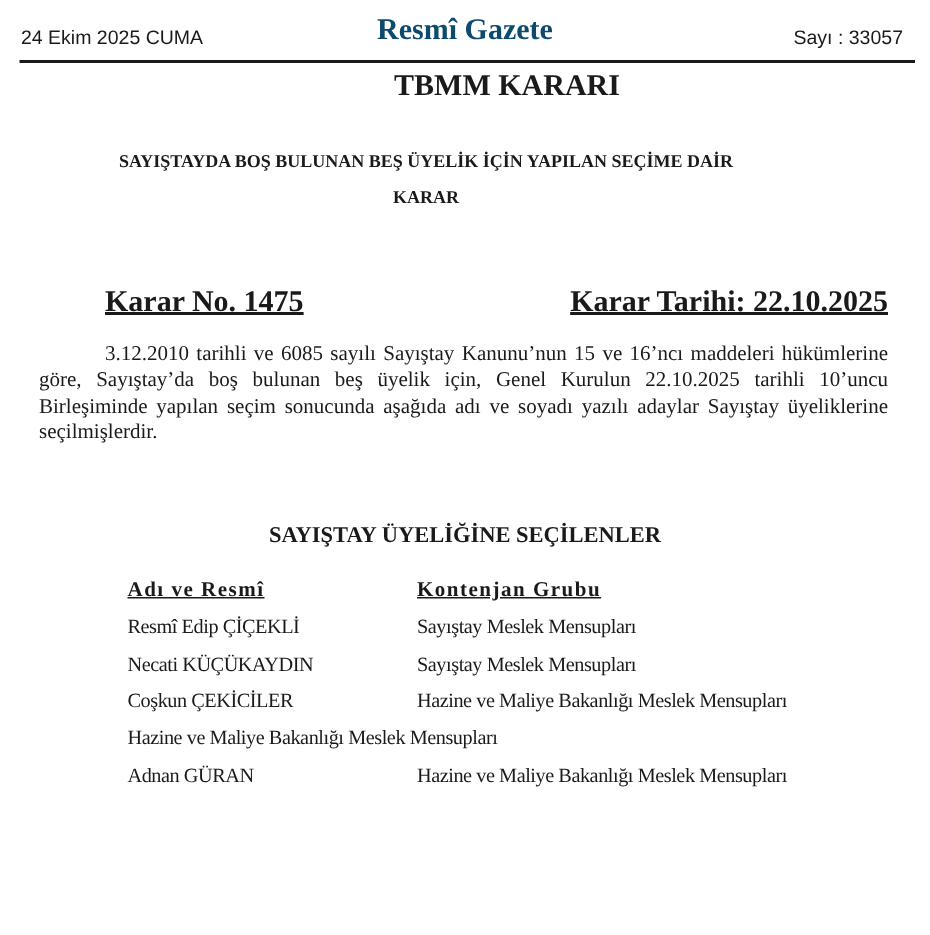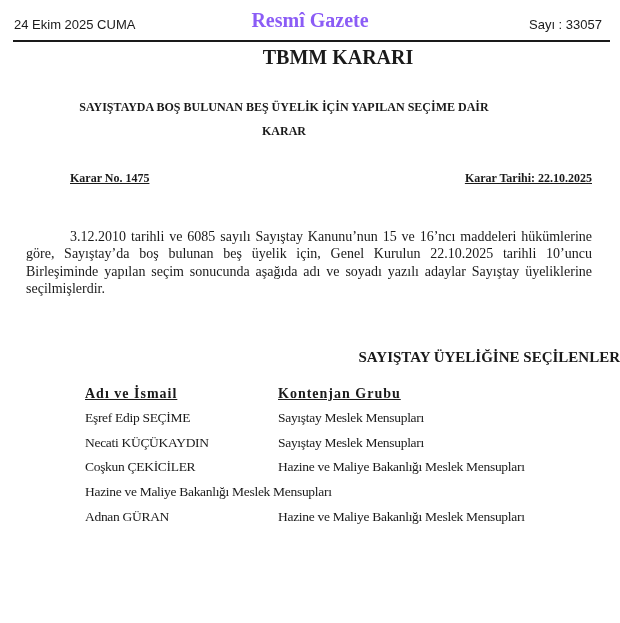--- a/index.html
+++ b/index.html
@@ -12,64 +12,64 @@
   #hdr-title { left: 0; width: 620px; top: 9px; text-align: center; font-size: 20px; font-weight: bold; color: #b01c22; }
   #hdr-issue { right: 18px; top: 17px; font-size: 13px; }
   #hdr-rule { left: 13px; top: 40px; width: 597px; height: 2px; background: #1a1a1a; }
 
   #doc-type { left: 0; width: 620px; top: 46px; text-align: center; font-size: 20px; font-weight: bold; margin-left: 28px; }
 
   .title-line { left: 0; width: 568px; text-align: center; font-size: 12px; font-weight: bold; }
   #title-1 { top: 100px; }
   #title-2 { top: 124px; }
 
-  .meta { top: 171px; font-size: 12px; font-weight: bold; text-decoration: underline; }
+  .meta { top: 190px; font-size: 20px; font-weight: bold; text-decoration: underline; }
   #decision-no { left: 70px; }
   #decision-date { right: 28px; }
 
   #body-para { left: 26px; top: 228px; width: 566px; font-size: 14px; line-height: 17.4px; text-align: justify; }
   #body-para .indent { display: inline-block; width: 44px; }
 
-  #section-heading { left: 0; width: 620px; top: 349px; text-align: right; font-size: 15px; font-weight: bold; }
+  #section-heading { left: 0; width: 620px; top: 349px; text-align: center; font-size: 15px; font-weight: bold; }
 
   .col-head { top: 386px; font-size: 14px; font-weight: bold; text-decoration: underline; letter-spacing: 1px; }
   #col-name { left: 85px; }
   #col-group { left: 278px; }
 
   #rows { left: 85px; top: 410px; width: 520px; }
   .row { height: 24.7px; display: flex; font-size: 13.5px; letter-spacing: -0.3px; }
   .row .name { width: 193px; }
   .row .group { flex: 1; }
 </style>
 </head>
 <body>
 
 <div id="hdr-date" class="abs sans">24 Ekim 2025 CUMA</div>
-<div id="hdr-title" class="abs serif" style="color: #8b5cf6;">Resmî Gazete</div>
+<div id="hdr-title" class="abs serif" style="color: #0c4a6e;">Resmî Gazete</div>
 <div id="hdr-issue" class="abs sans">Sayı : 33057</div>
 <div id="hdr-rule" class="abs"></div>
 
 <div id="doc-type" class="abs serif">TBMM KARARI</div>
 
 <div id="title-1" class="abs serif title-line">SAYIŞTAYDA BOŞ BULUNAN BEŞ ÜYELİK İÇİN YAPILAN SEÇİME DAİR</div>
 <div id="title-2" class="abs serif title-line">KARAR</div>
 
 <div id="decision-no" class="abs serif meta">Karar No. 1475</div>
 <div id="decision-date" class="abs serif meta">Karar Tarihi: 22.10.2025</div>
 
 <div id="body-para" class="abs serif"><span class="indent"></span><span>3.12.2010 tarihli ve 6085 sayılı Sayıştay Kanunu’nun 15 ve 16’ncı maddeleri hükümlerine göre, Sayıştay’da boş bulunan beş üyelik için, Genel Kurulun 22.10.2025 tarihli 10’uncu Birleşiminde yapılan seçim sonucunda aşağıda adı ve soyadı yazılı adaylar Sayıştay üyeliklerine seçilmişlerdir.</span></div>
 
 <div id="section-heading" class="abs serif">SAYIŞTAY ÜYELİĞİNE SEÇİLENLER</div>
 
-<div id="col-name" class="abs serif col-head">Adı ve İsmail</div>
+<div id="col-name" class="abs serif col-head">Adı ve Resmî</div>
 <div id="col-group" class="abs serif col-head">Kontenjan Grubu</div>
 
 <div id="rows" class="abs serif">
   <div class="row">
-    <span class="name">Eşref Edip SEÇİME</span>
+    <span class="name">Resmî Edip ÇİÇEKLİ</span>
     <span class="group">Sayıştay Meslek Mensupları</span>
   </div>
   <div class="row">
     <span class="name">Necati KÜÇÜKAYDIN</span>
     <span class="group">Sayıştay Meslek Mensupları</span>
   </div>
   <div class="row">
     <span class="name">Coşkun ÇEKİCİLER</span>
     <span class="group">Hazine ve Maliye Bakanlığı Meslek Mensupları</span>
   </div>

